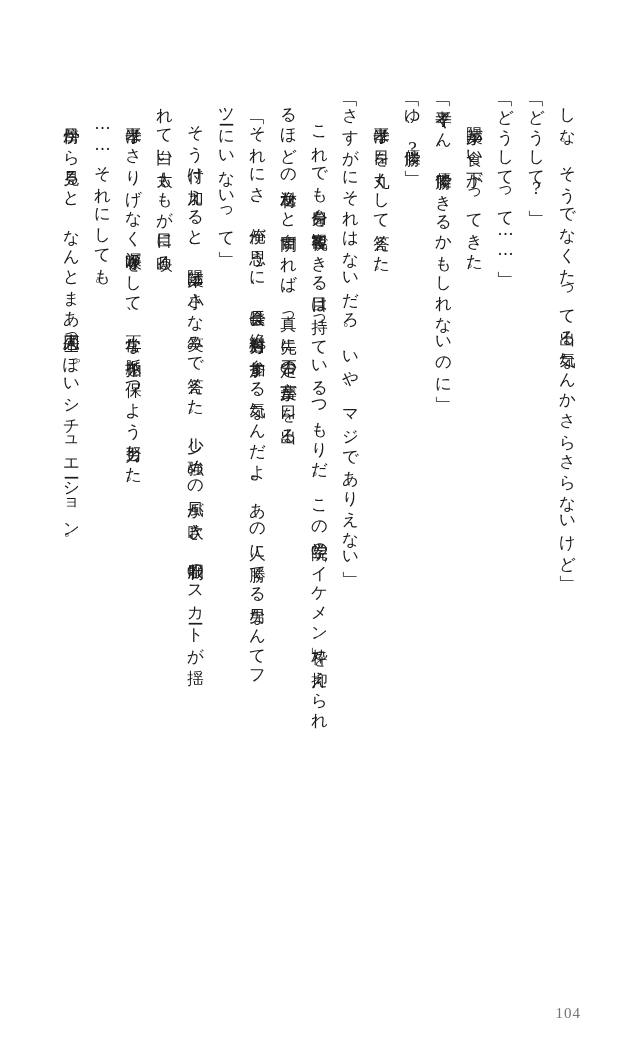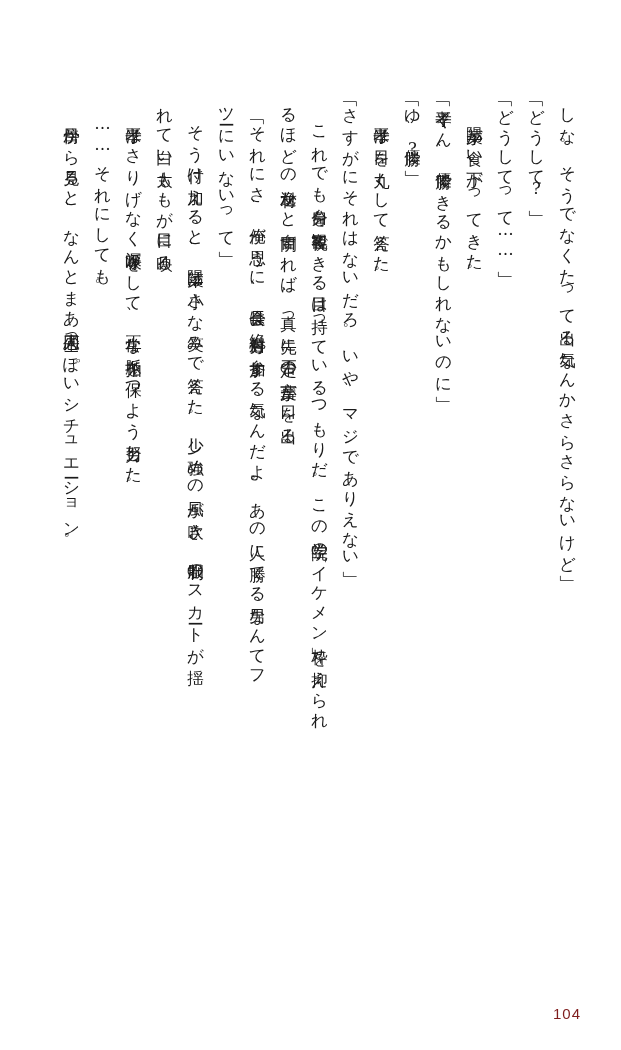--- a/index.html
+++ b/index.html
@@ -39,22 +39,22 @@
     font-family: "DejaVu Serif", "Liberation Serif", serif;
     font-weight: 400;
     color: #1b1b1b;
   }
   .line.indent1 { padding-top: 18px; }
   .page-number {
     position: absolute;
     right: 40px;
     bottom: 28px;
     font-size: 15px;
-    font-family: Liberation Sans, sans-serif;
-    color: #7f1d1d;
+    font-family: Liberation Serif, serif;
+    color: #737373;
     letter-spacing: 1px;
   }
 </style>
 </head>
 <body>
 
 <div class="page">
   <div class="text-block" id="text-block">
       <div class="line">しな。そうでなくたって出る気なんかさらさらないけど」</div>
       <div class="line">「どうして?」</div>

